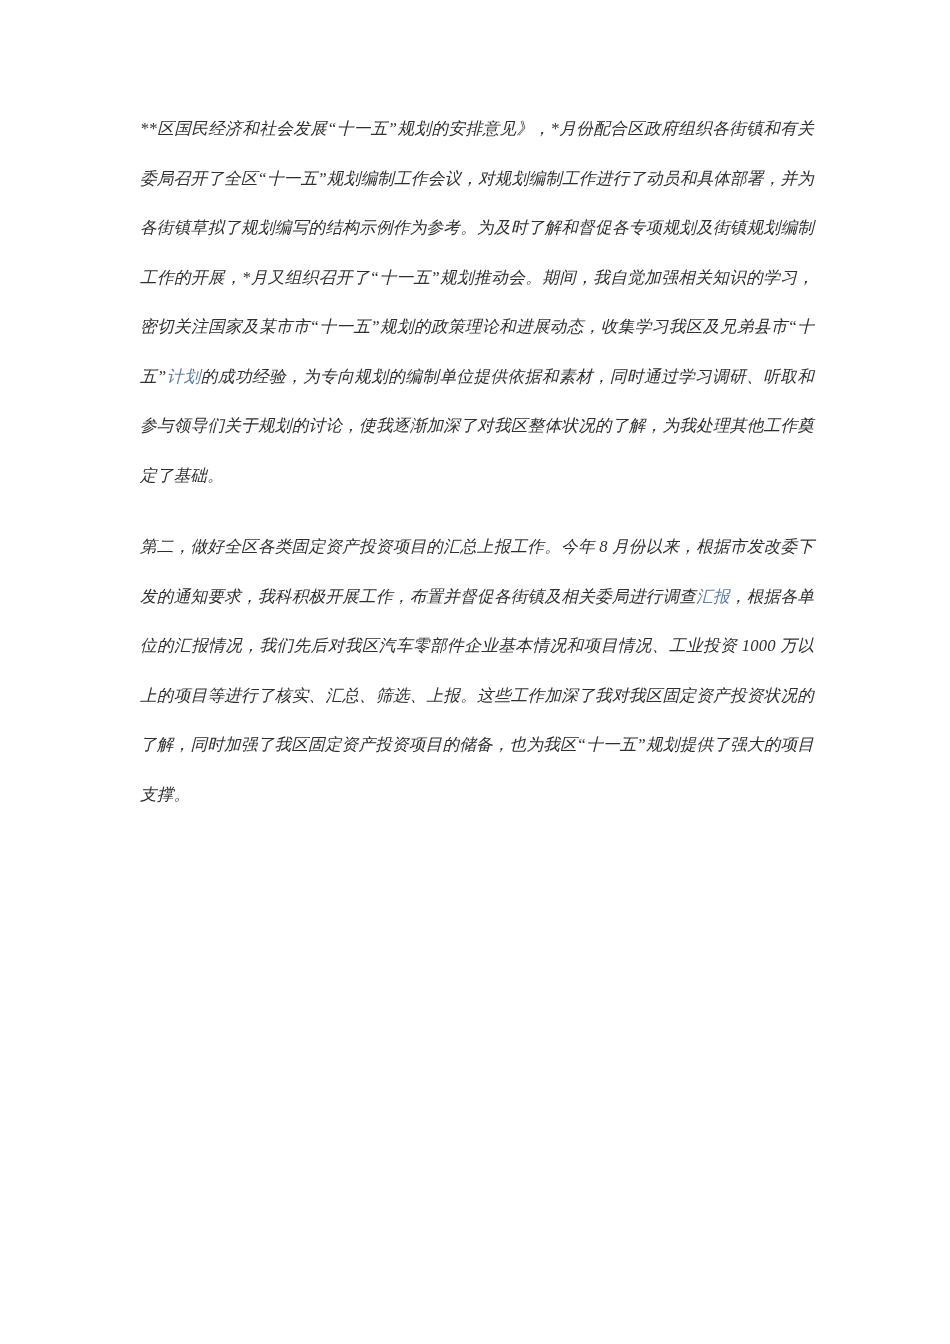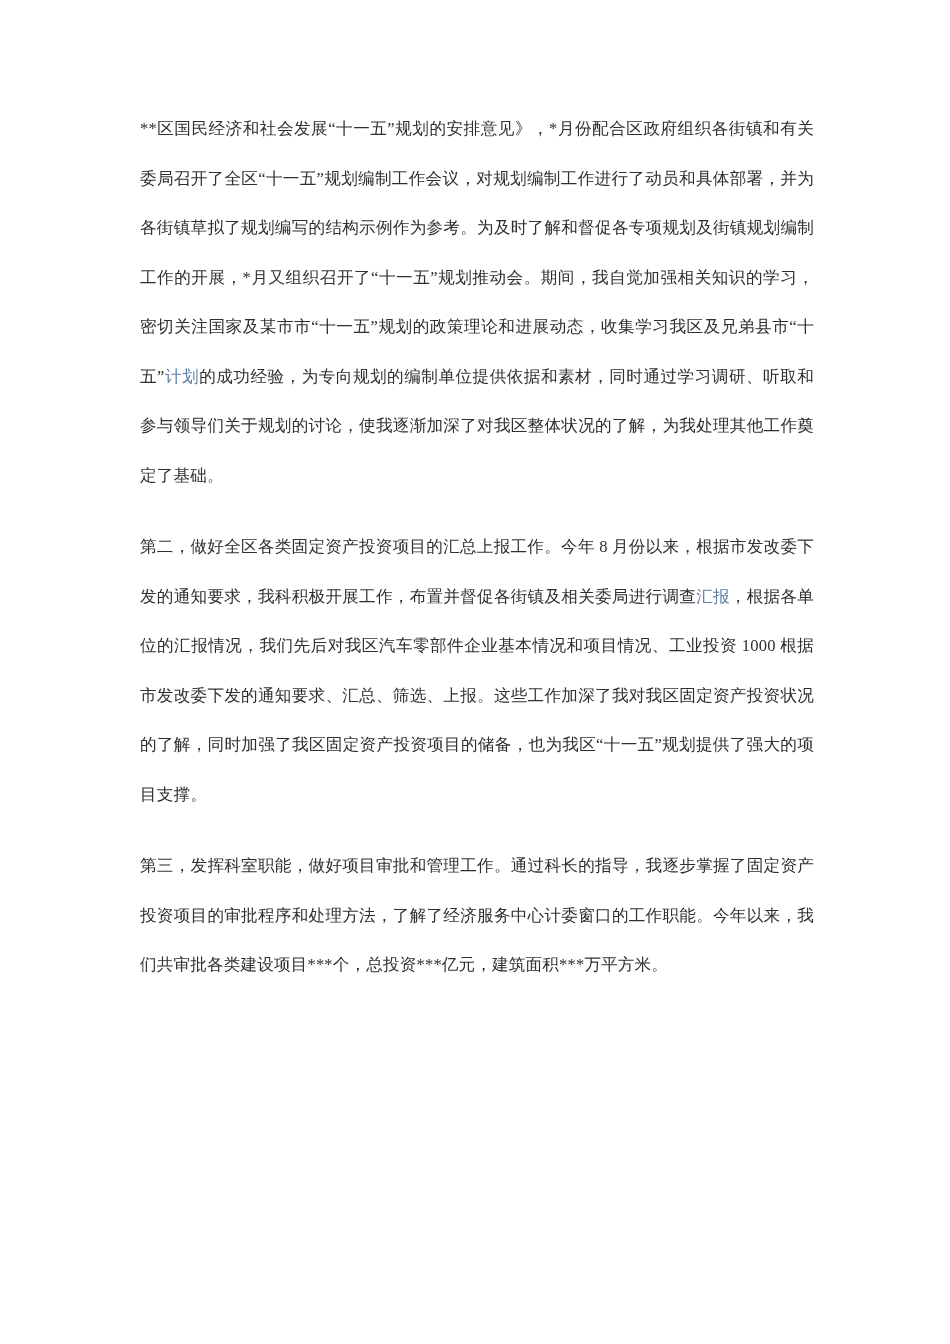--- a/index.html
+++ b/index.html
@@ -17,20 +17,21 @@
     height: 1344px;
     background: #ffffff;
     box-sizing: border-box;
     overflow: hidden;
   }
   .doc-body {
     position: absolute;
     left: 140px;
     top: 104px;
     width: 674px;
+    font-style: italic;
   }
   .para {
     margin: 0 0 22px 0;
     font-size: 16.6px;
     line-height: 49.5px;
     text-align: justify;
     text-justify: inter-ideograph;
     color: #2f2f2f;
     letter-spacing: 0.15px;
     word-break: break-all;
@@ -41,17 +42,16 @@
   .link {
     color: #5b7ca6;
   }
 </style>
 </head>
 <body>
 
 <div class="page">
   <div class="doc-body" id="doc-body">
       <p class="para"><span>**区国民经济和社会发展“十一五”规划的安排意见》，*月份配合区政府组织各街镇和有关委局召开了全区“十一五”规划编制工作会议，对规划编制工作进行了动员和具体部署，并为各街镇草拟了规划编写的结构示例作为参考。为及时了解和督促各专项规划及街镇规划编制工作的开展，*月又组织召开了“十一五”规划推动会。期间，我自觉加强相关知识的学习，密切关注国家及某市市“十一五”规划的政策理论和进展动态，收集学习我区及兄弟县市“十五”</span><span class="link">计划</span><span>的成功经验，为专向规划的编制单位提供依据和素材，同时通过学习调研、听取和参与领导们关于规划的讨论，使我逐渐加深了对我区整体状况的了解，为我处理其他工作奠定了基础。</span></p>
-      <p class="para"><span>第二，做好全区各类固定资产投资项目的汇总上报工作。今年 8 月份以来，根据市发改委下发的通知要求，我科积极开展工作，布置并督促各街镇及相关委局进行调查</span><span class="link">汇报</span><span>，根据各单位的汇报情况，我们先后对我区汽车零部件企业基本情况和项目情况、工业投资 1000 根据市发改委下发的通知要求、汇总、筛选、上报。这些工作加深了我对我区固定资产投资状况的了解，同时加强了我区固定资产投资项目的储备，也为我区“十一五”规划提供了强大的项目支撑。</span></p>
-      <p class="para"><span>第三，发挥科室职能，做好项目审批和管理工作。通过科长的指导，我逐步掌握了固定资产投资项目的审批程序和处理方法，了解了经济服务中心计委窗口的工作职能。今年以来，我们共审批各类建设项目***个，总投资***亿元，建筑面积***万平方米。</span></p>
+      <p class="para"><span>第二，做好全区各类固定资产投资项目的汇总上报工作。今年 8 月份以来，根据市发改委下发的通知要求，我科积极开展工作，布置并督促各街镇及相关委局进行调查</span><span class="link">汇报</span><span>，根据各单位的汇报情况，我们先后对我区汽车零部件企业基本情况和项目情况、工业投资 1000 万以上的项目等进行了核实、汇总、筛选、上报。这些工作加深了我对我区固定资产投资状况的了解，同时加强了我区固定资产投资项目的储备，也为我区“十一五”规划提供了强大的项目支撑。</span></p>
       <p class="para"></p>
     </div>
 </div>
 
 </body></html>

